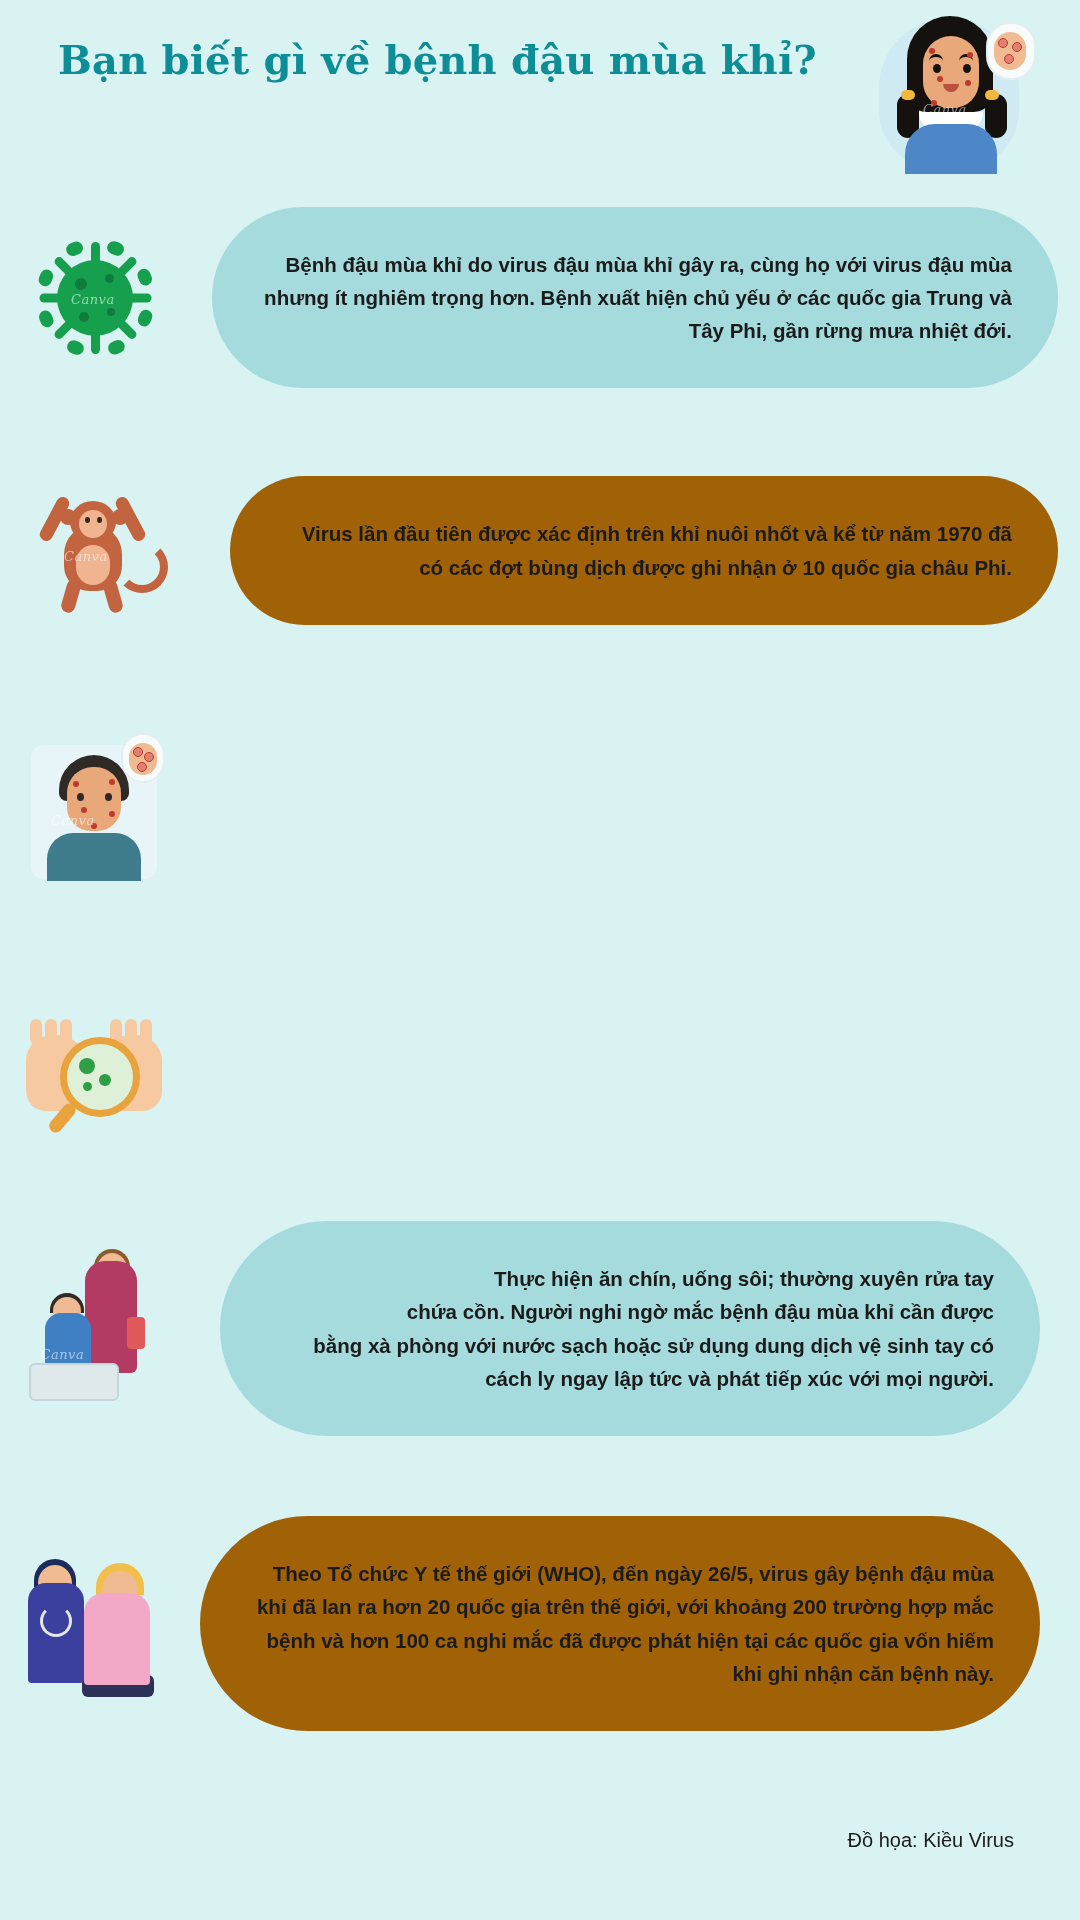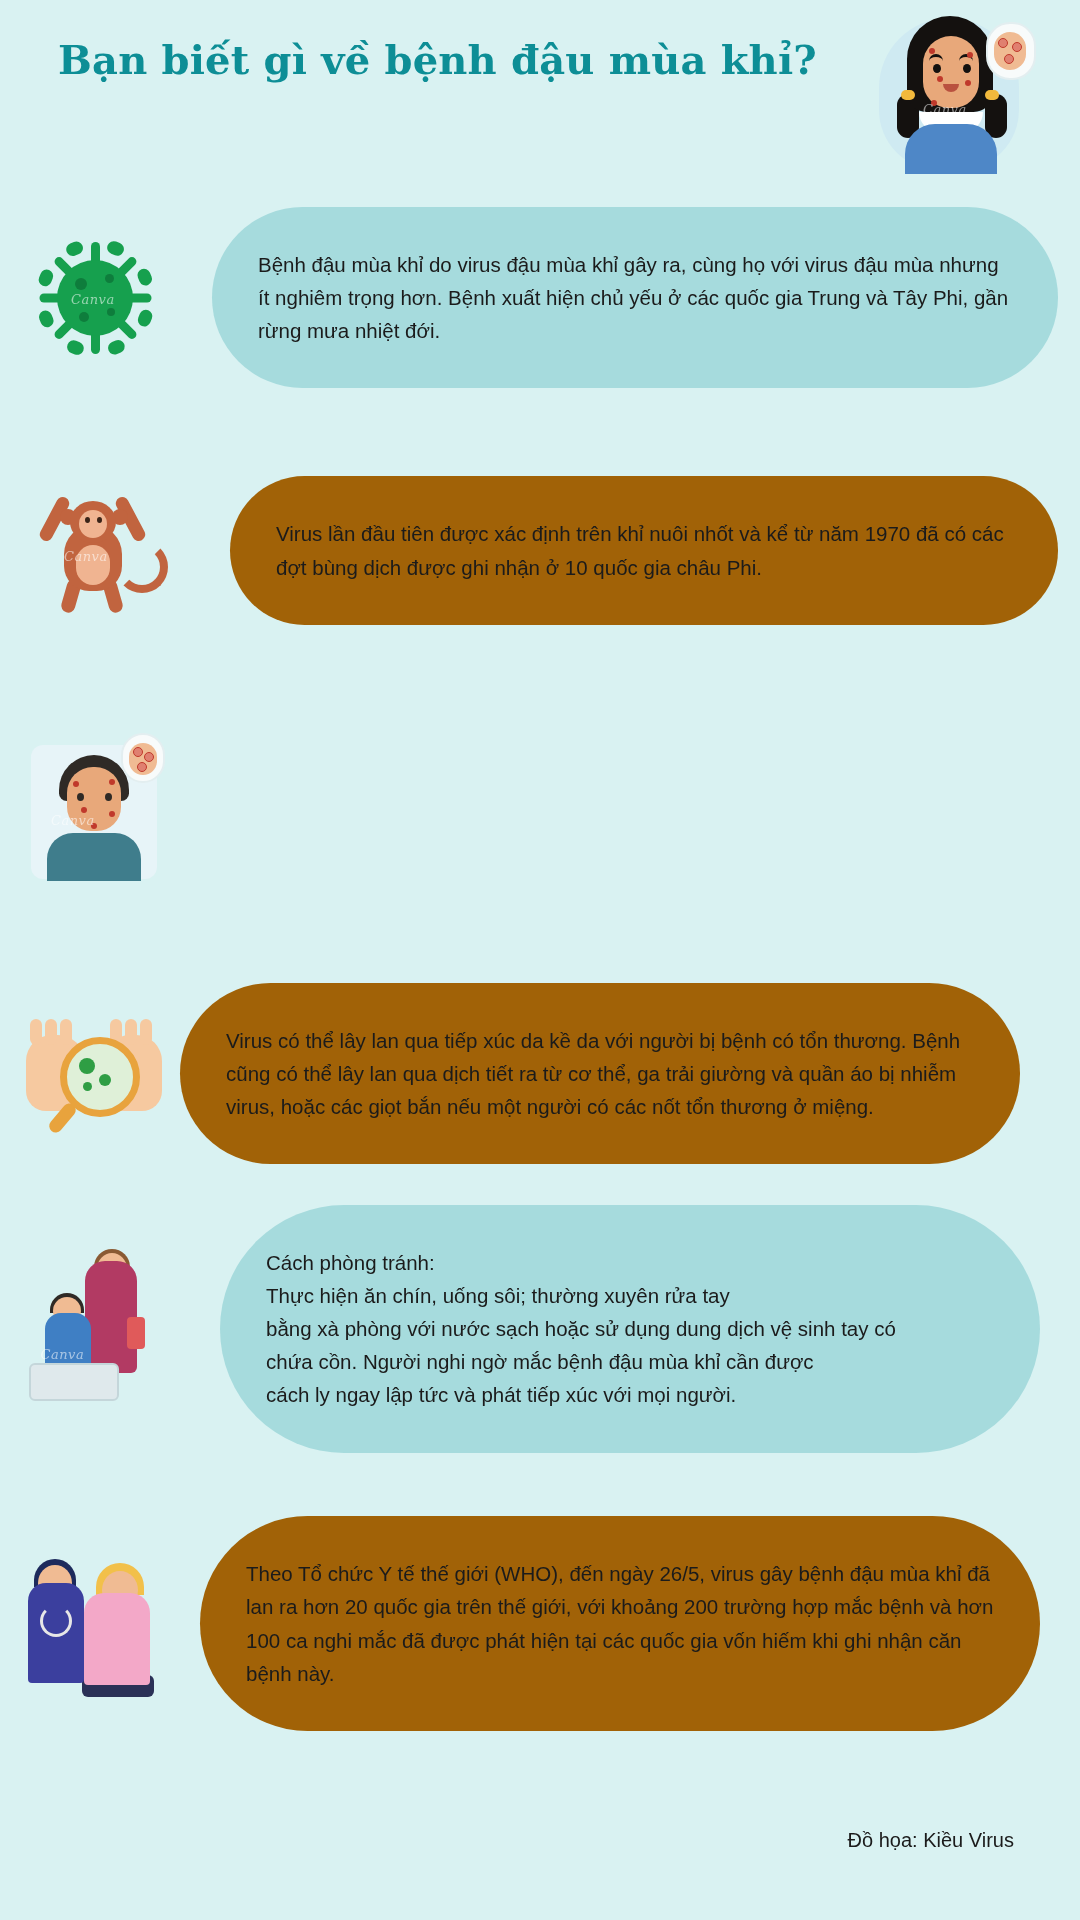--- a/index.html
+++ b/index.html
@@ -167,23 +167,24 @@
     position: relative;
   }
   .bubble {
     position: relative;
     flex: 1;
     margin-right: 22px;
     border-radius: 999px;
     color: #1b1b1b;
     font-size: 20.5px;
     line-height: 1.62;
-    text-align: left;
+    text-align: right;
     padding: 41px 46px;
     box-sizing: border-box;
+    font-weight: bold;
   }
   .bubble.light { background: #a6dbdd; }
   .bubble.dark  { background: #a16207; }
   .bubble p { margin: 0; }
 
   
   #row1 { height: 205px; margin-top: 20px; }
   #row1 .bubble { margin-left: 22px; }
   #row2 { height: 205px; margin-top: 48px; }
   #row2 .bubble { margin-left: 40px; }
@@ -587,44 +588,40 @@
         <div class="finger" style="left:36px"></div>
       </div>
       <div class="mag-handle"></div>
       <div class="mag-glass">
         <div class="mag-germ" style="left:12px;top:14px;width:16px;height:16px"></div>
         <div class="mag-germ" style="left:32px;top:30px;width:12px;height:12px"></div>
         <div class="mag-germ" style="left:16px;top:38px;width:9px;height:9px"></div>
       </div>
     </div>
   </div>
-  <div class="bubble dark">
-    <p>Virus có thể lây lan qua tiếp xúc da kề da với người bị bệnh có tổn thương. Bệnh cũng có thể lây lan qua dịch tiết ra từ cơ thể, ga trải giường và quần áo bị nhiễm virus, hoặc các giọt bắn nếu một người có các nốt tổn thương ở miệng.</p>
-  </div>
 </div>
 
 <div class="row" id="row5">
   <div class="icon-cell">
     <div class="ico washing">
       <div class="w-mhair"></div>
       <div class="w-mhead"></div>
       <div class="w-mother"></div>
       <div class="w-bottle"></div>
       <div class="w-chair"></div>
       <div class="w-chead"></div>
       <div class="w-child"></div>
       <div class="w-sink"></div>
       <div class="canva-mark" style="left:18px;top:96px">Canva</div>
     </div>
   </div>
   <div class="bubble light">
-    <p>Cách phòng tránh:</p>
     <p>Thực hiện ăn chín, uống sôi; thường xuyên rửa tay</p>
+    <p>chứa cồn. Người nghi ngờ mắc bệnh đậu mùa khỉ cần được</p>
     <p>bằng xà phòng với nước sạch hoặc sử dụng dung dịch vệ sinh tay có</p>
-    <p>chứa cồn. Người nghi ngờ mắc bệnh đậu mùa khỉ cần được</p>
     <p>cách ly ngay lập tức và phát tiếp xúc với mọi người.</p>
   </div>
 </div>
 
 <div class="row" id="row6">
   <div class="icon-cell">
     <div class="ico doctor">
       <div class="d-legs"></div>
       <div class="d-dochair"></div>
       <div class="d-dochead"></div>

